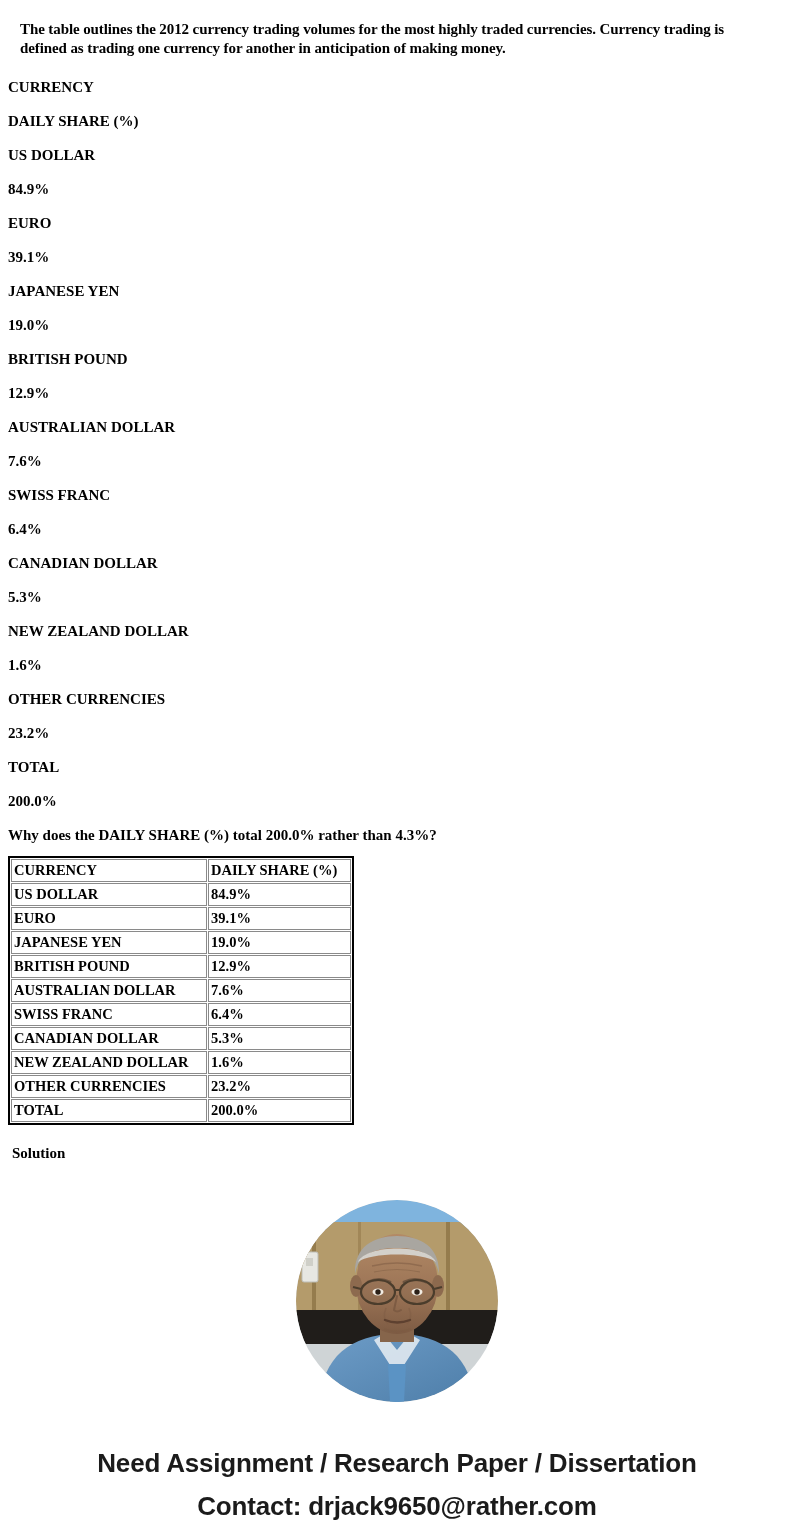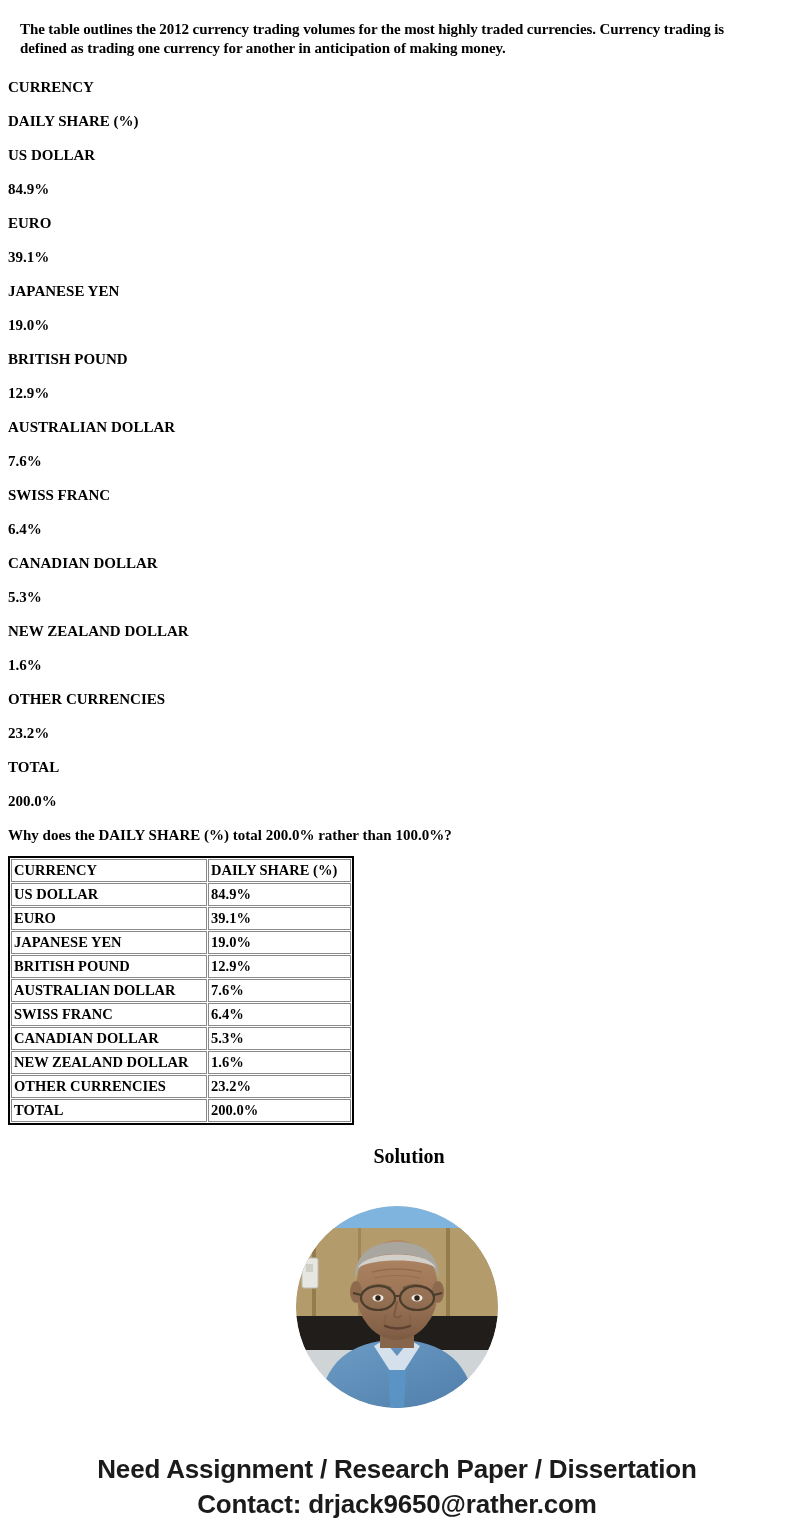--- a/index.html
+++ b/index.html
@@ -81,24 +81,23 @@
     vertical-align: middle;
     white-space: nowrap;
     overflow: hidden;
   }
   table.data-table col.c-currency { width: 196px; }
   table.data-table col.c-share { width: 143px; }
 
   .solution-label {
     font-family: "Liberation Serif", "DejaVu Serif", serif;
     font-weight: bold;
-    font-size: 20px;
+    font-size: 15px;
     padding: 0 0 0 8px;
-    margin: 20px 0 0 16px;
-    text-align: center;
+    margin: 20px 0 0 4px;
   }
 
   .photo-area {
     width: 794px;
     display: flex;
     justify-content: center;
     margin-top: 38px;
   }
   .avatar {
     width: 202px;
@@ -116,21 +115,21 @@
     margin-top: 46px;
     padding-bottom: 30px;
   }
   .footer-line {
     font-family: "Liberation Sans", "DejaVu Sans", sans-serif;
     font-weight: bold;
     font-size: 26px;
     line-height: 1.16;
     color: #1b1b1b;
     letter-spacing: -0.2px;
-    margin: 4px;
+    margin: 12px;
   }
 </style>
 </head>
 <body>
 
 <div class="page">
 
   <p class="intro">The table outlines the 2012 currency trading volumes for the most highly traded currencies. Currency trading is defined as trading one currency for another in anticipation of making money.</p>
 
   <ul class="flat-list">
@@ -151,21 +150,21 @@
     <li>CANADIAN DOLLAR</li>
     <li>5.3%</li>
     <li>NEW ZEALAND DOLLAR</li>
     <li>1.6%</li>
     <li>OTHER CURRENCIES</li>
     <li>23.2%</li>
     <li>TOTAL</li>
     <li>200.0%</li>
   </ul>
 
-  <p class="question">Why does the DAILY SHARE (%) total 200.0% rather than 100.0%?</p>
+  <p class="question">Why does the DAILY SHARE (%) total 200.0% rather than 4.3%?</p>
 
   <div class="table-wrap">
     <table class="data-table">
       <colgroup>
         <col class="c-currency">
         <col class="c-share">
       </colgroup>
       <tbody>
         <tr>
           <td>CURRENCY</td>

